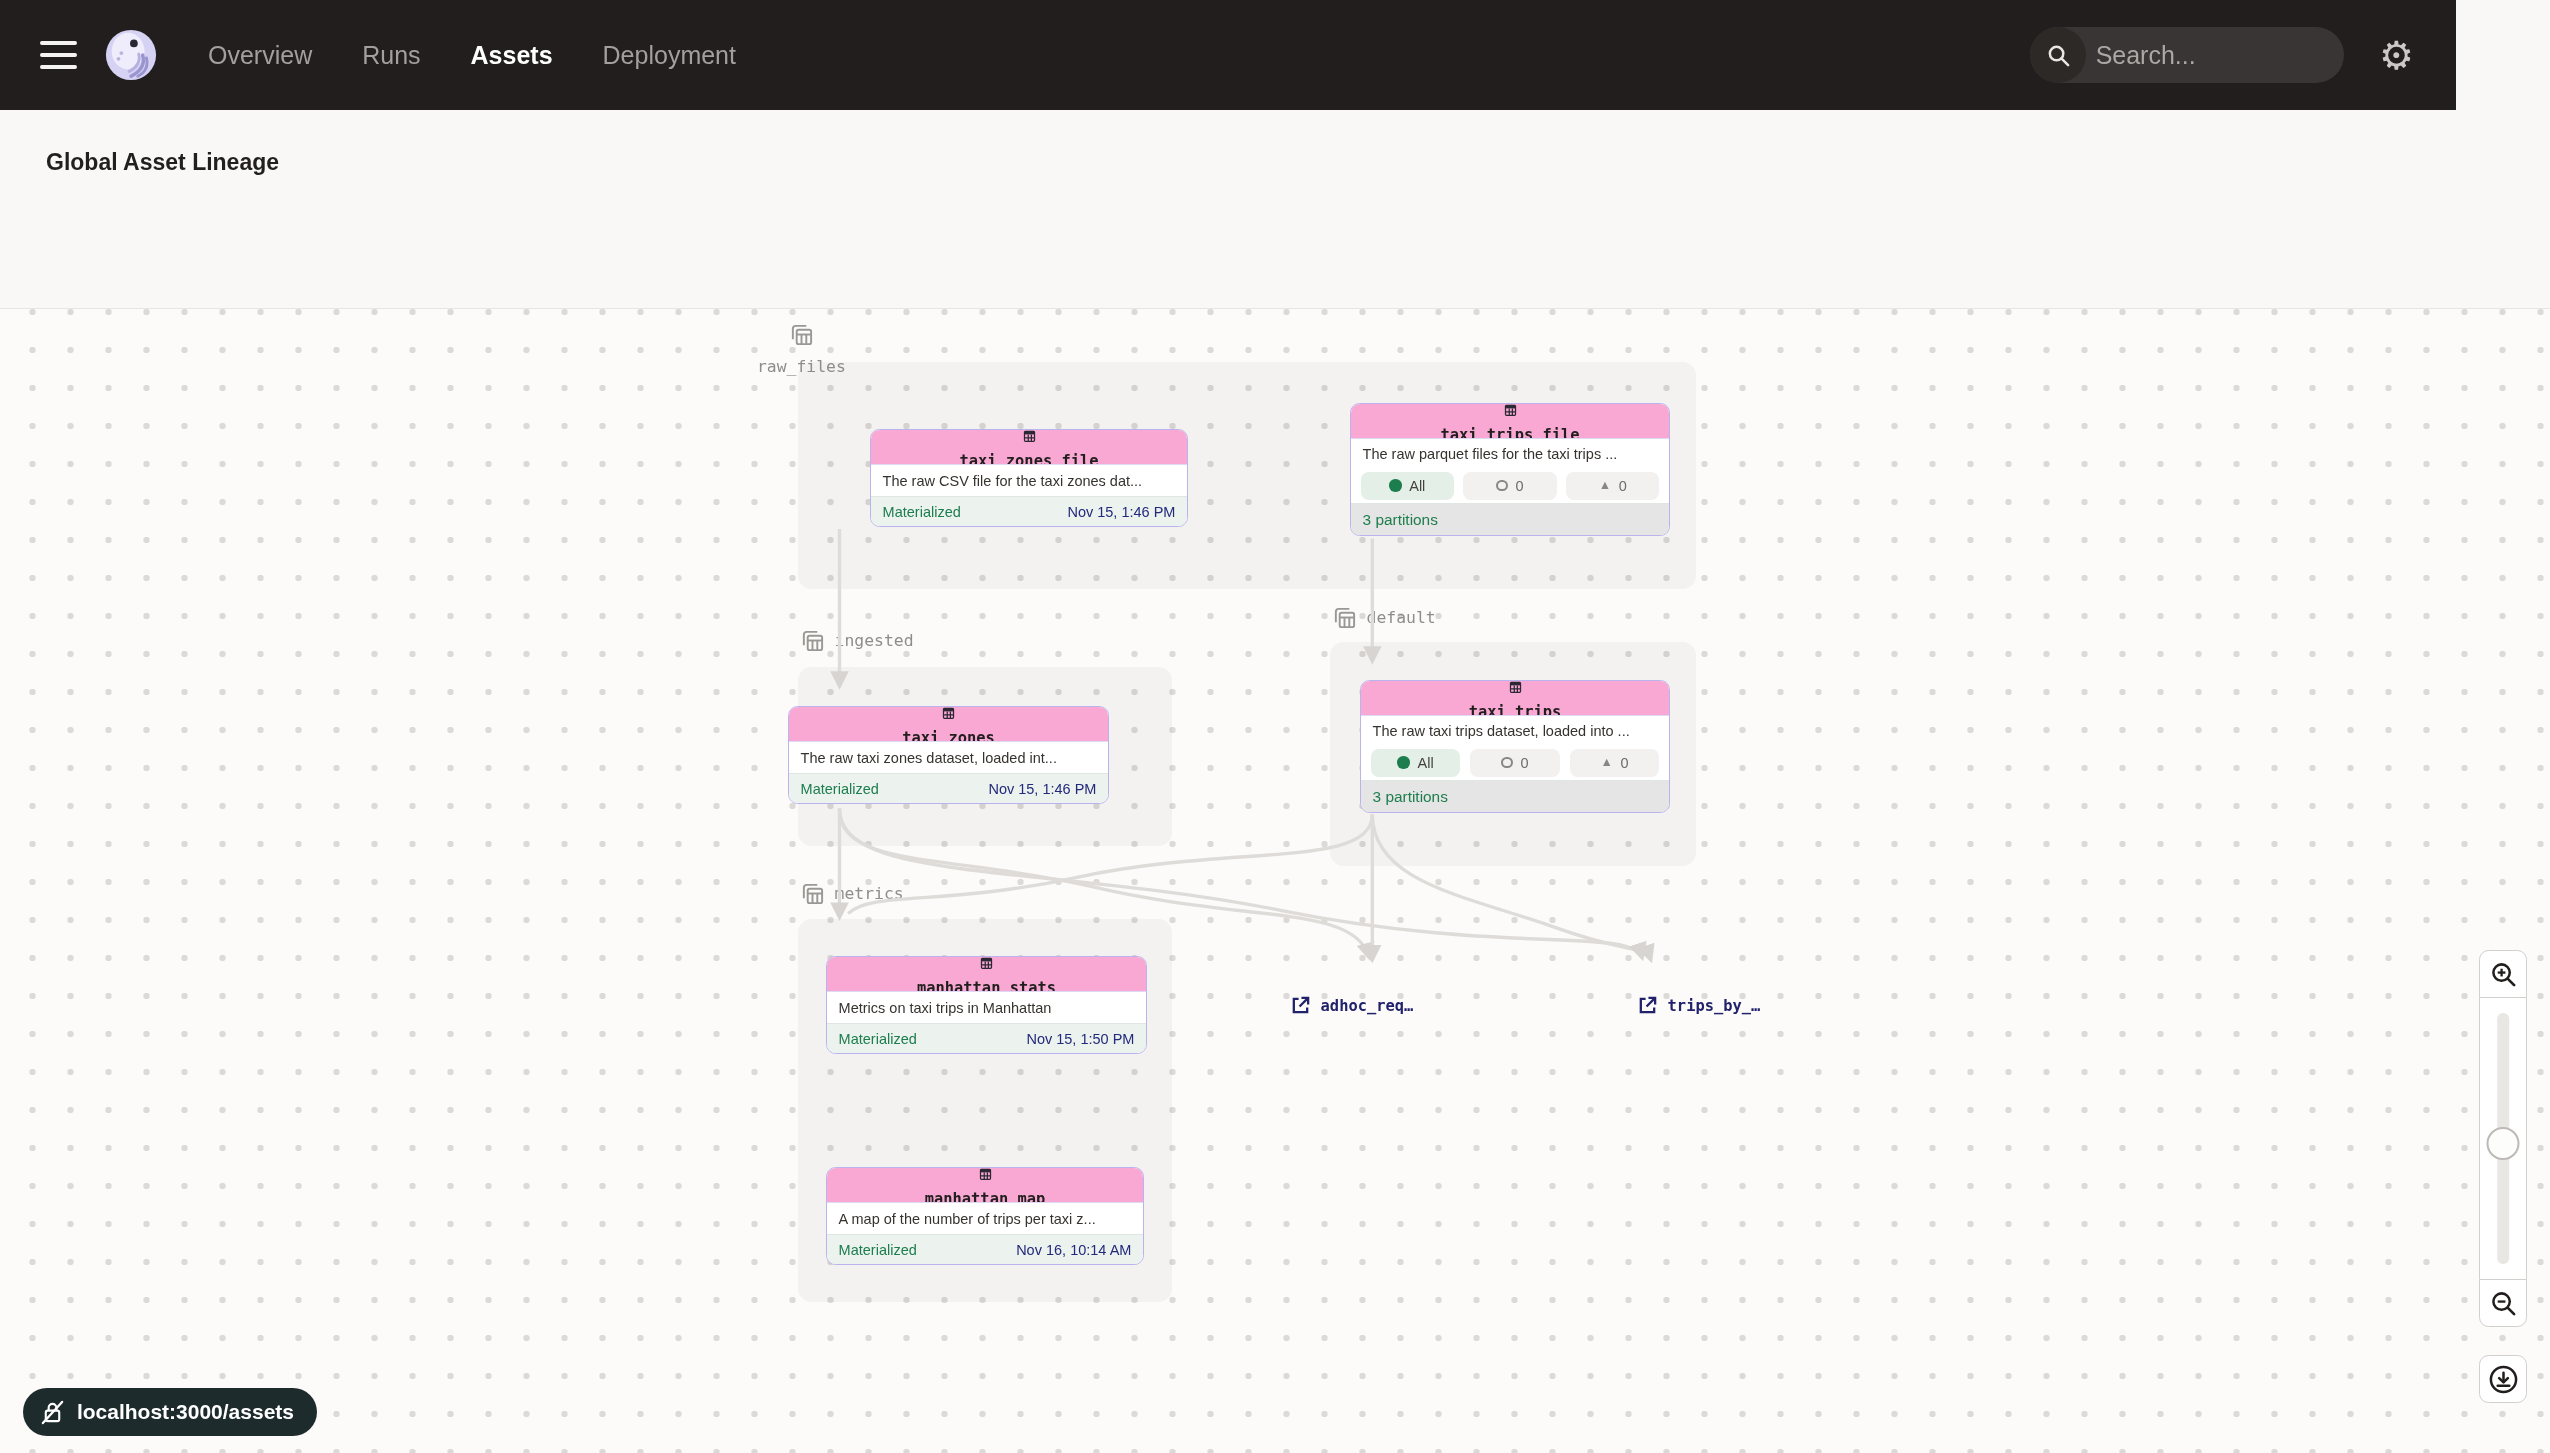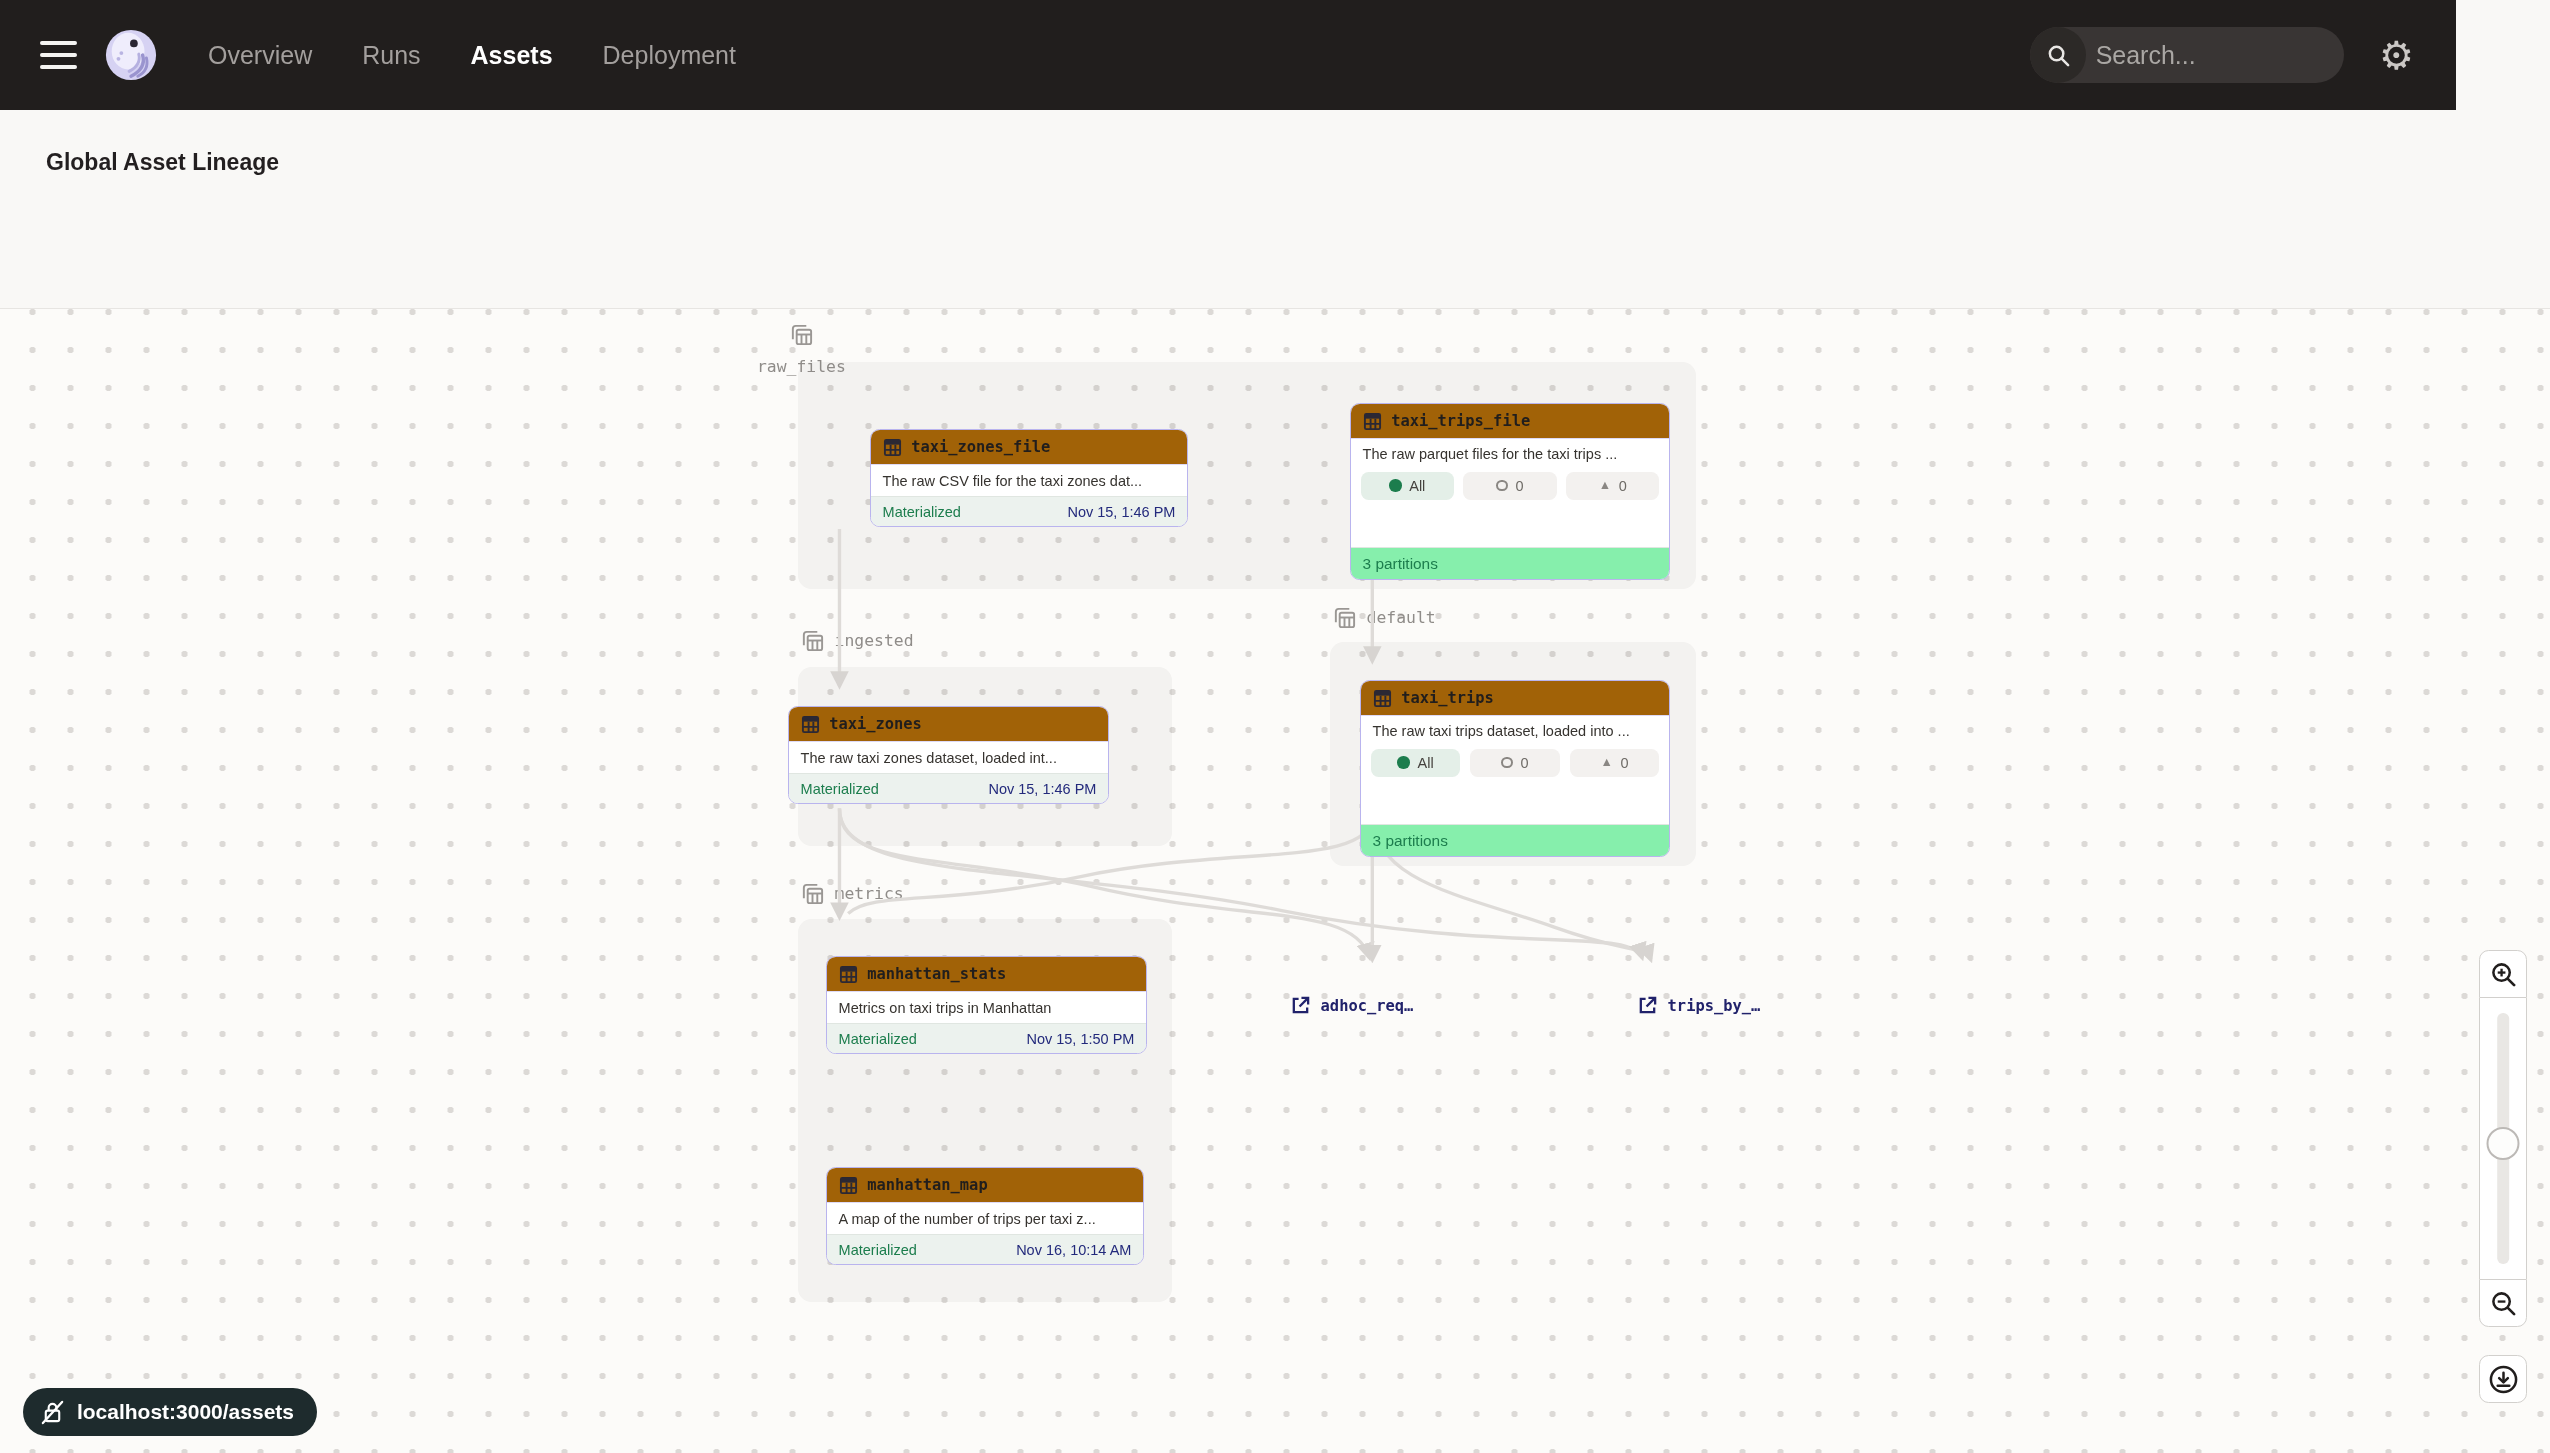--- a/index.html
+++ b/index.html
@@ -57,40 +57,40 @@
   .canvas{position:absolute;left:0;top:309px;width:2550px;height:1144px;background:#fcfbf9;
           background-image:radial-gradient(#dcd9d6 2.9px,transparent 3.4px);
           background-size:38px 38px;background-position:13.5px 22px;}
   .group-box{position:absolute;background:rgba(33,30,28,0.04);border-radius:13.5px;}
   .group-label{position:absolute;display:flex;align-items:center;gap:9.6px;
                font-family:"DejaVu Sans Mono",monospace;font-size:16.4px;color:#8f8c89;}
   .edges{position:absolute;left:0;top:0;pointer-events:none;}
 
   .asset-card{position:absolute;background:#ffffff;border:1.9px solid #b9b4ee;border-radius:9.6px;
               overflow:hidden;cursor:pointer;}
-  .card-head{height:35px;background:#a16207;border-bottom:1px solid #ddd9f6;
-             display:flex;align-items:center;gap:9.6px;padding:0 11.6px;}
+  .card-head{height:35px;background:#f9a8d4;border-bottom:1px solid #ddd9f6;
+             display:flex;align-items:center;gap:9.6px;padding:0 11.6px;flex-direction:column;}
   .card-title{font-family:"DejaVu Sans Mono",monospace;font-weight:bold;font-size:15.4px;color:#211e1d;
               white-space:nowrap;overflow:hidden;}
   .card-desc{height:31px;display:flex;align-items:center;padding:0 11.6px;font-size:14.5px;color:#36332f;
              white-space:nowrap;overflow:hidden;}
   .card-foot{height:30px;background:#ecf2ee;border-top:1px solid #e0e6e1;display:flex;
              align-items:center;justify-content:space-between;padding:0 11.6px;}
   .card-foot .status{color:#1c7d4d;font-size:14.5px;}
   .card-foot .time{color:#232a7c;font-size:14.5px;}
   .pills{height:35px;display:flex;align-items:center;gap:9.6px;padding:0 9.6px;}
   .pill{flex:1;height:28px;border-radius:7.7px;display:flex;align-items:center;justify-content:center;
         gap:7.7px;font-size:14.5px;color:#45423e;}
   .pill-all{background:#e4efe8;}
   .pill-gray{background:#f3f1ef;color:#6e6b66;}
   .dot-green{width:12.5px;height:12.5px;border-radius:50%;background:#1c7d4d;}
   .ring-gray{width:11.6px;height:11.6px;border-radius:50%;border:2.4px solid #8a8783;}
   .tri-gray{font-size:12.5px;color:#8a8783;line-height:1;}
-  .part-foot{height:32px;background:#86efac;border-top:1px solid #e0e6e1;display:flex;
-             align-items:center;padding:0 11.6px;font-size:15.4px;color:#1c7d4d;margin-top:44px;}
+  .part-foot{height:32px;background:#e5e5e5;border-top:1px solid #e0e6e1;display:flex;
+             align-items:center;padding:0 11.6px;font-size:15.4px;color:#1c7d4d;}
 
   .ext-node{position:absolute;display:flex;align-items:center;gap:9.6px;cursor:pointer;}
   .ext-node span{font-family:"DejaVu Sans Mono",monospace;font-weight:bold;font-size:15.4px;color:#21226b;}
 
   
   .zoompanel{position:absolute;left:2479px;top:950px;width:48px;}
   .zseg{width:48px;background:#fff;border:1px solid #d2d0cd;display:flex;align-items:center;
         justify-content:center;cursor:pointer;}
   .z-in{height:48px;border-radius:9.6px 9.6px 0 0;}
   .z-slider{height:281px;border-top:none;border-bottom:none;position:relative;cursor:default;}

